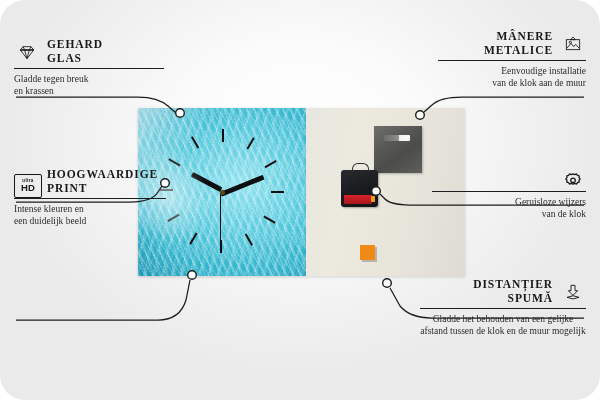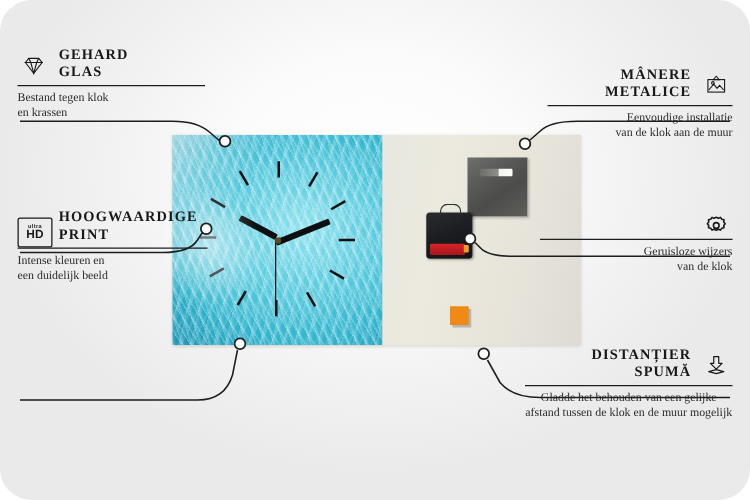--- a/index.html
+++ b/index.html
@@ -108,21 +108,21 @@
   .ico svg{display:block;width:100%;height:100%;}
   .hd-badge{
     width:26px;height:22px;border:1.4px solid #17181a;border-radius:2px;
     display:flex;flex-direction:column;align-items:center;justify-content:center;line-height:1;
   }
   .hd-ultra{font-size:4.5px;letter-spacing:.3px;font-family:"Liberation Sans",sans-serif;font-weight:700;}
   .hd-main{font-size:9.5px;font-weight:700;font-family:"Liberation Sans",sans-serif;letter-spacing:.2px;}
   #c1{left:14px;top:38px;width:150px;}
   #c2{left:14px;top:168px;width:152px;}
   #c3{left:14px;top:280px;width:150px;}
-  #c4{left:438px;top:54px;width:148px;}
+  #c4{left:438px;top:30px;width:148px;}
   #c5{left:432px;top:172px;width:154px;}
   #c6{left:420px;top:278px;width:166px;}
   #c6 .cal-sub{text-align:center;}
 </style>
 </head>
 <body>
 
 <div id="stage">
 
   <div id="product">
@@ -195,21 +195,21 @@
               <path d="M3 9 L23 9"></path>
             </g>
           </svg>
       </span>
       <span class="cal-title">
         <span>GEHARD</span><br><span>GLAS</span>
       </span>
     </div>
     <div class="rule"></div>
     <div class="cal-sub">
-      <span>Bestand tegen klok</span><br><span>en krassen</span>
+      <span>Gladde tegen breuk</span><br><span>en krassen</span>
     </div>
   </div>
 
   <div class="callout left" id="c2">
     <div class="cal-head">
       <span class="ico">
         <span class="hd-badge">
           <span class="hd-ultra">ultra</span>
           <span class="hd-main">HD</span>
         </span>

